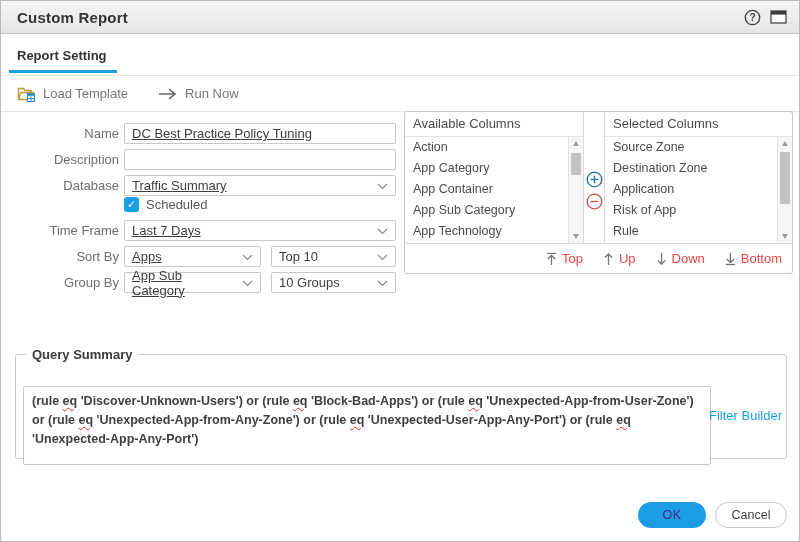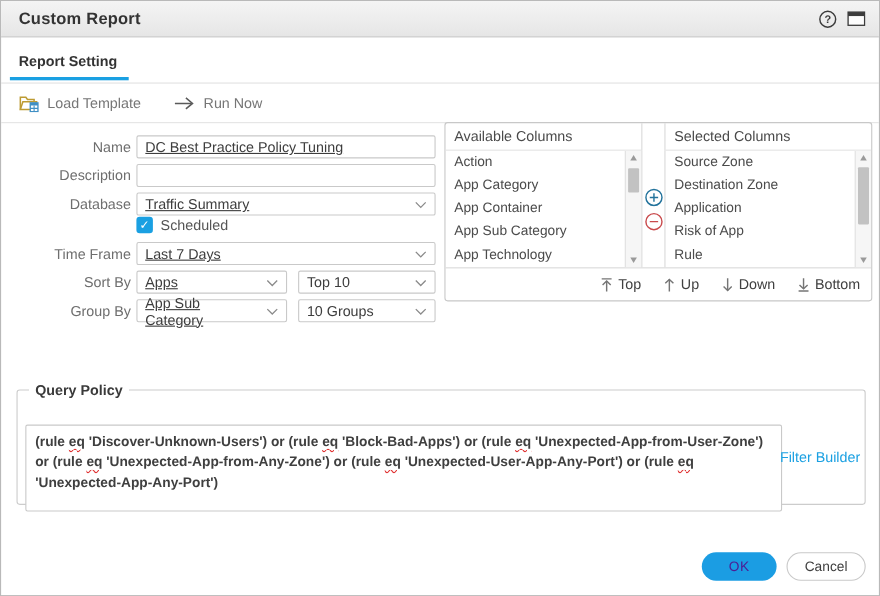--- a/index.html
+++ b/index.html
@@ -60,21 +60,21 @@
     border-left:1px solid #e2e2e2; cursor:pointer; }
   .sb-up { position:absolute; top:4px; left:4px; width:0; height:0;
     border-left:3.5px solid transparent; border-right:3.5px solid transparent; border-bottom:5px solid #9a9a9a; }
   .sb-down { position:absolute; bottom:4px; left:4px; width:0; height:0;
     border-left:3.5px solid transparent; border-right:3.5px solid transparent; border-top:5px solid #9a9a9a; }
   .sb-thumb { position:absolute; left:2px; width:10px; background:#c2c2c2; border-radius:1px; }
   .thumb-short { top:16px; height:22px; }
   .thumb-tall  { top:15px; height:52px; }
   .actions-row { grid-column:1 / 4; border-top:1px solid #d9d9d9; display:flex; align-items:center;
     justify-content:flex-end; padding-right:10px; gap:20px; }
-  .mv-btn { display:flex; align-items:center; gap:5px; font-size:13px; color:#404040; cursor:pointer; }
+  .mv-btn { display:flex; align-items:center; gap:5px; font-size:13px; color:#ef4444; cursor:pointer; }
 
   
   fieldset.qb { position:absolute; left:14px; top:346px; width:772px; height:112px;
     border:1px solid #ccc; border-radius:3px; }
   fieldset.qb legend { margin-left:10px; padding:0 6px; font-size:13px; font-weight:bold; color:#3a3a3a; }
   .query-box { position:absolute; left:7px; top:24px; width:688px; height:79px;
     border:1px solid #c9c9c9; border-radius:2px; background:#fff; padding:5px 8px;
     font-size:12.5px; line-height:19px; color:#3f3f3f; overflow:hidden; cursor:text;font-weight:bold; }
   .sp { text-decoration: underline wavy #e03030 1px; text-underline-offset:2px; }
   .filter-link { position:absolute; right:4px; top:46px; color:#1aa0e2; font-size:13px; cursor:pointer; }
@@ -305,21 +305,21 @@
             <polyline points="1.8,7 5.5,10.5 9.2,7" fill="none" stroke="#757575" stroke-width="1.3"></polyline>
             <line x1="1" y1="12.5" x2="10" y2="12.5" stroke="#757575" stroke-width="1.3"></line>
           </svg>
         </span>
         <span>Bottom</span>
       </span>
     </div>
   </div>
 
   <fieldset class="qb">
-    <legend>Query Policy</legend>
+    <legend>Query Summary</legend>
     <div class="query-box">(rule <span class="sp">eq</span> 'Discover-Unknown-Users') or (rule <span class="sp">eq</span> 'Block-Bad-Apps') or (rule <span class="sp">eq</span> 'Unexpected-App-from-User-Zone') or (rule <span class="sp">eq</span> 'Unexpected-App-from-Any-Zone') or (rule <span class="sp">eq</span> 'Unexpected-User-App-Any-Port') or (rule <span class="sp">eq</span> 'Unexpected-App-Any-Port')</div>
     <span class="filter-link">Filter Builder</span>
   </fieldset>
 
   <button class="btn btn-ok">OK</button>
   <button class="btn btn-cancel">Cancel</button>
 
 </div>
 
 </body></html>

